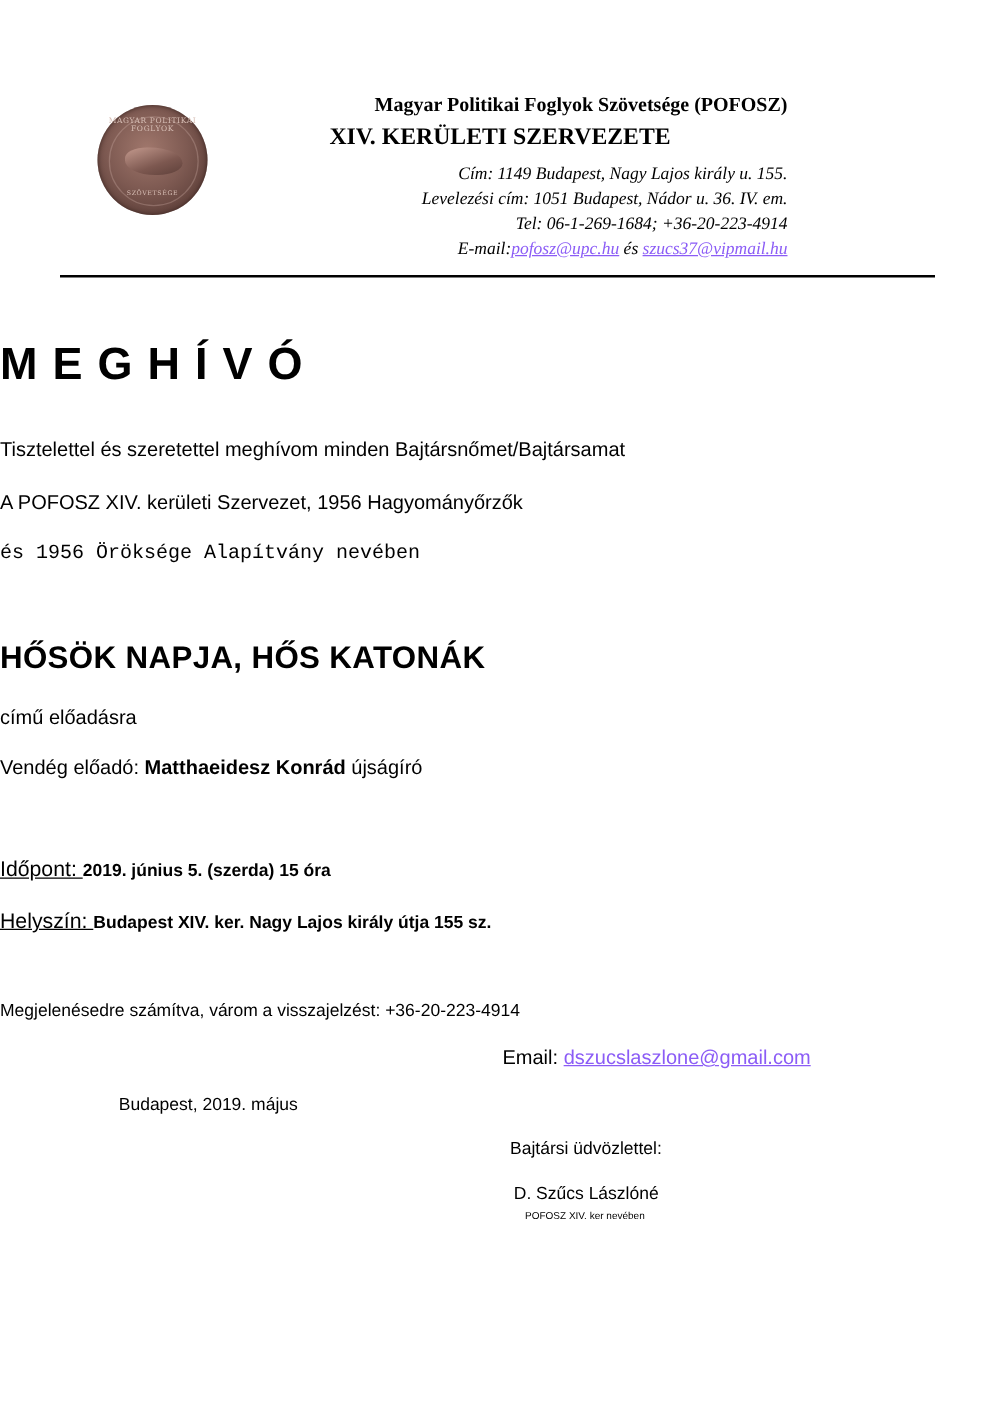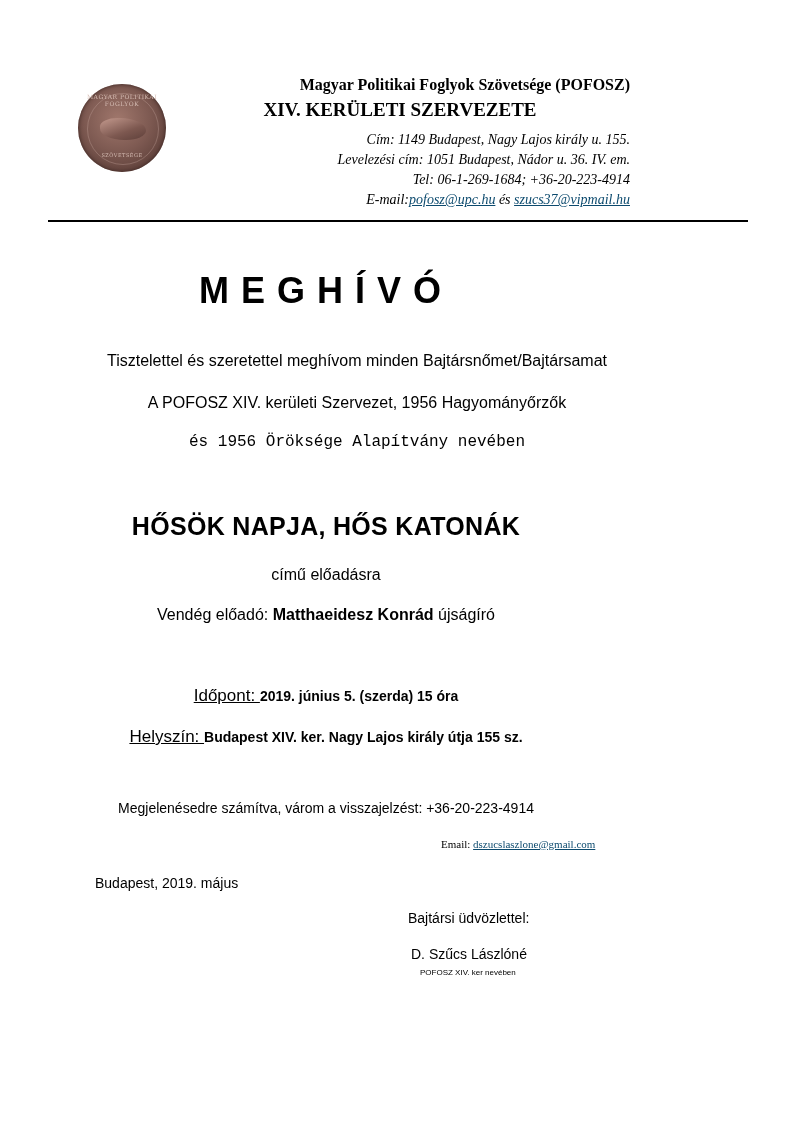--- a/index.html
+++ b/index.html
@@ -1,59 +1,59 @@
 <!DOCTYPE html>
 <html><head>
 <meta charset="utf-8">
 <style>
   html, body { margin: 0; padding: 0; background: #ffffff; }
   body { width: 800px; height: 1132px; position: relative; overflow: hidden; color: #000; }
   .serif { font-family: "Liberation Serif", "DejaVu Serif", serif; }
   .sans { font-family: "Liberation Sans", "DejaVu Sans", sans-serif; }
   .abs { position: absolute; }
-  .center { left: 0; width: 652px; text-align: center; }
+  .center { left: 0; width: 652px; text-align: left; }
 
   
   .logo { left: 78px; top: 84px; width: 88px; height: 88px; border-radius: 50%;
           background: radial-gradient(circle at 45% 40%, #a0776c 0%, #7e5a52 45%, #5e403a 80%, #4a302b 100%);
           box-shadow: inset 0 0 4px #3a2420; }
   .logo-ring { position: absolute; left: 9px; top: 9px; width: 70px; height: 70px; border-radius: 50%;
                border: 1px solid rgba(200,170,160,0.35); }
   .logo-figure { position: absolute; left: 22px; top: 34px; width: 46px; height: 22px; border-radius: 40% 60% 45% 55%;
                  background: linear-gradient(160deg, #c49a8e, #7d5850 60%, #5e403a); }
   .logo-text-top { position: absolute; left: 0; top: 9px; width: 88px; text-align: center; font-size: 6px; letter-spacing: 0.5px; color: #d6bdb4; font-family: "DejaVu Serif", serif; }
   .logo-text-bottom { position: absolute; left: 0; top: 68px; width: 88px; text-align: center; font-size: 5px; letter-spacing: 0.5px; color: #d6bdb4; font-family: "DejaVu Serif", serif; }
 
   .hdr-org { top: 76px; left: 170px; width: 460px; text-align: right; font-weight: bold; font-size: 16px; }
   .hdr-dist { top: 99px; left: 170px; width: 460px; text-align: center; font-weight: bold; font-size: 19px; }
   .hdr-line { left: 170px; width: 460px; text-align: right; font-size: 14px; font-style: italic; }
   .hdr-addr { top: 132px; }
   .hdr-mail { top: 152px; }
   .hdr-tel { top: 172px; }
   .hdr-email { top: 192px; }
-  a.link { color: #0c4a6e; text-decoration: underline; }
+  a.link { color: #8b5cf6; text-decoration: underline; }
 
   .rule { left: 48px; top: 220px; width: 700px; height: 2px; background: #000; }
 
   .title { top: 270px; font-size: 36px; font-weight: bold; letter-spacing: 12px; }
-  .p { font-size: 16px; padding-left: 31px; }
+  .p { font-size: 16px; }
   .p1 { top: 352px; }
   .p2 { top: 394px; }
   .p3 { top: 433px; font-family: Liberation Mono, monospace; }
   .event { top: 512px; font-size: 25px; font-weight: bold; letter-spacing: 0.3px; }
   .subtitle { top: 566px; font-size: 16px; }
   .guest { top: 606px; font-size: 16px; }
 
   .when { top: 686px; font-size: 17px; }
   .where { top: 727px; font-size: 17px; }
   .u-label { text-decoration: underline; }
   .b-val { font-weight: bold; font-size: 14px; }
 
   .rsvp { top: 800px; font-size: 14px; }
-  .email-line { left: 441px; top: 838px; font-size: 11px; font-family: Liberation Serif, serif; }
+  .email-line { left: 402px; top: 838px; font-size: 16px; }
   .place-date { left: 95px; top: 875px; font-size: 14px; }
   .greeting { left: 408px; top: 910px; font-size: 14px; }
   .signer { left: 411px; top: 946px; font-size: 14px; }
   .signer-title { left: 420px; top: 968px; font-size: 8px; }
 </style>
 </head>
 <body>
 
 <div class="abs logo">
   <div class="logo-ring"></div>

